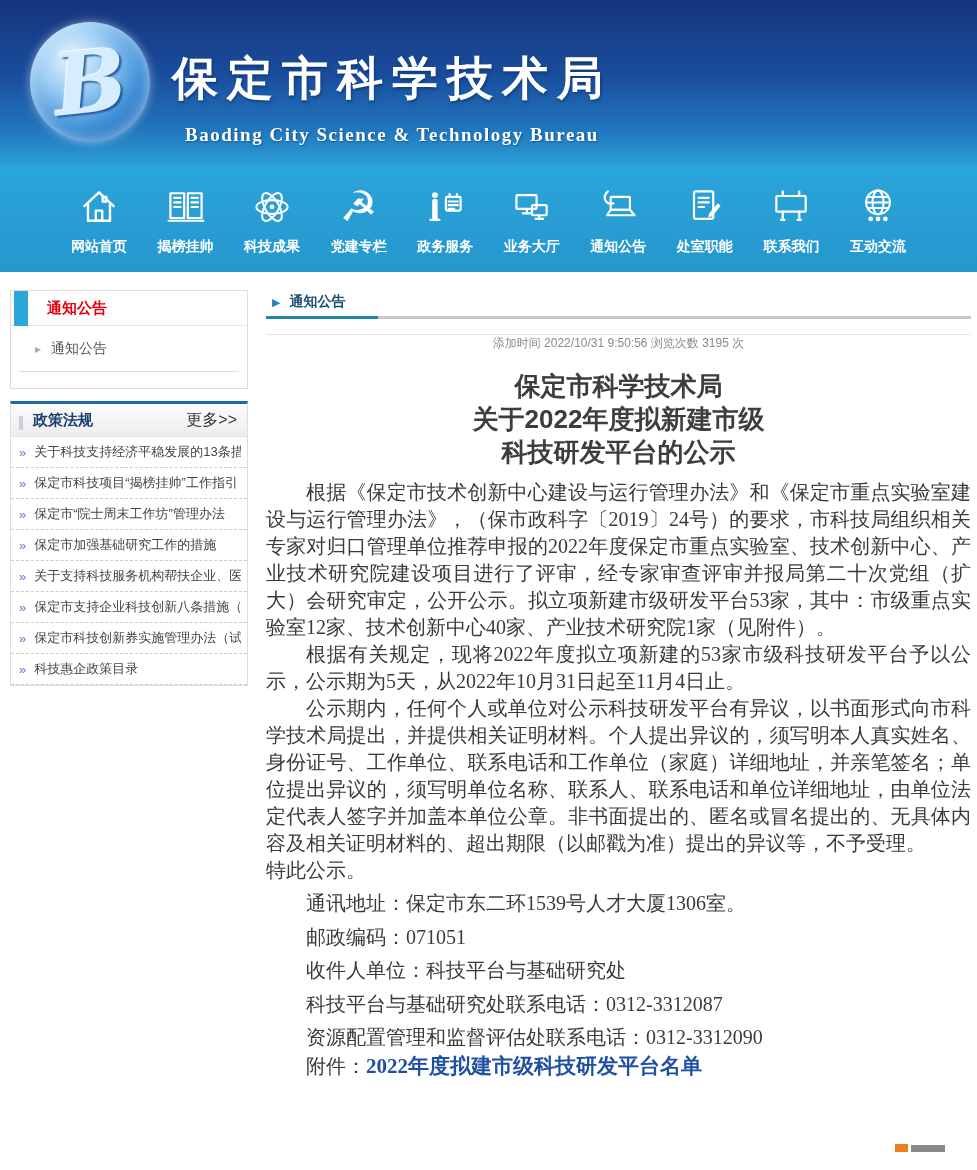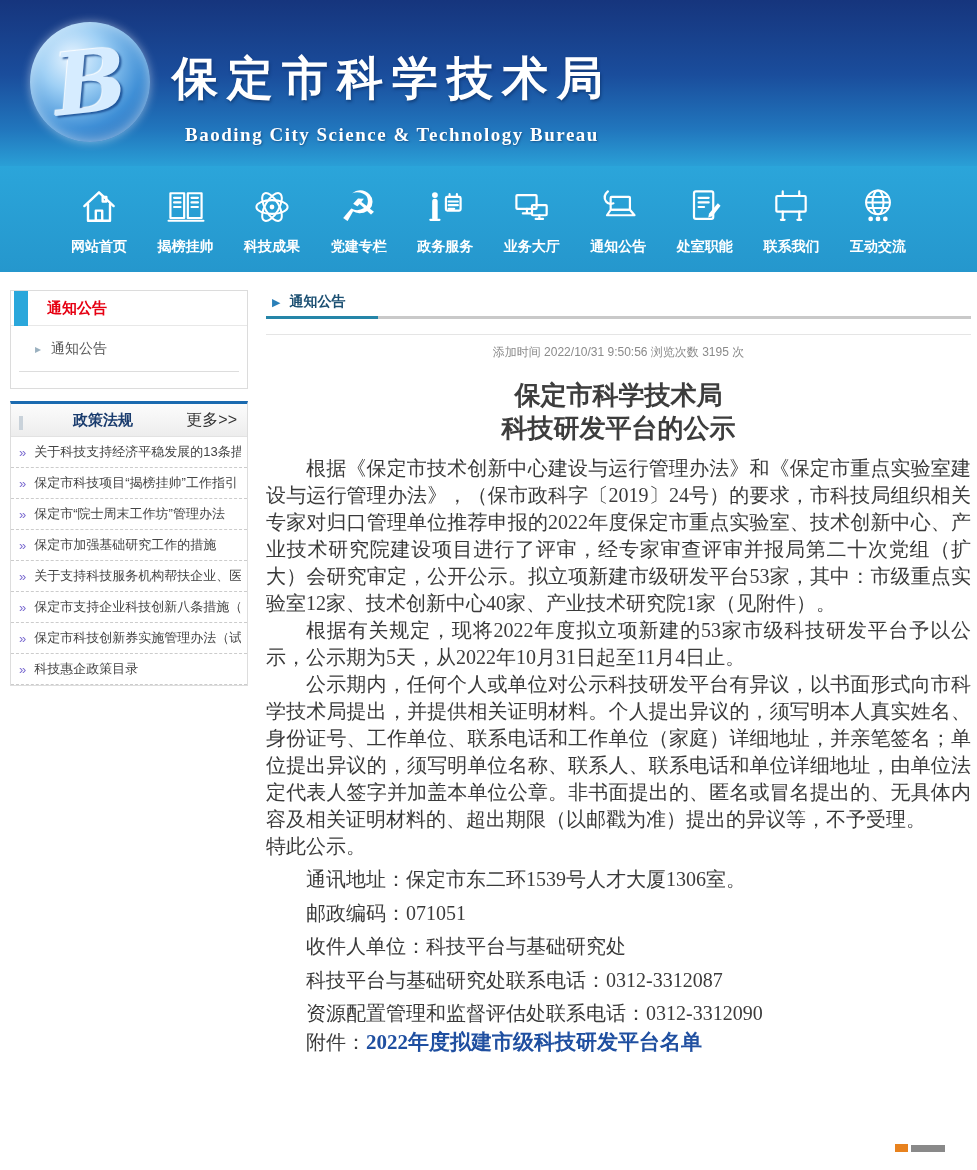--- a/index.html
+++ b/index.html
@@ -58,42 +58,42 @@
   .side-box1-item-label { color:#555; font-size:14px; }
   .side-box1-divider { margin:0 8px; border-top:1px solid #ddd; }
   .side-box1-pad { height:16px; }
 
   
   .side-box2 { margin-top:12px; border:1px solid #ddd; border-top:3px solid #1a6ab0; background:#fff; }
   .side-box2-header {
     height:33px; display:flex; align-items:center; justify-content:space-between;
     padding:0 10px 0 8px; background:linear-gradient(180deg,#fcfcfc,#ededed); border-bottom:1px solid #e2e2e2;
   }
-  .side-box2-title-wrap { display:flex; align-items:flex-end;gap:40px; }
+  .side-box2-title-wrap { display:flex; align-items:flex-end; }
   .side-box2-titleicon { width:4px; height:14px; background:#c9d2da; margin-right:10px; }
   .side-box2-title { color:#1a3c6e; font-size:15px; font-weight:bold; }
   .side-more { color:#333; font-size:16px; cursor:pointer; }
   .policy-item {
     display:flex; align-items:center; padding:6px 6px 6px 8px;
     border-bottom:1px dashed #ccc; cursor:pointer;
   }
   .policy-item:last-child { border-bottom:1px dashed #ccc; }
   .policy-bullet { color:#7a6ad0; font-size:13px; margin-right:8px; flex:none; }
   .policy-label { color:#444; font-size:13px; white-space:nowrap; overflow:hidden; }
 
   
   .breadcrumb-row { display:flex; align-items:center; height:24px; padding-left:6px; }
   .crumb-arrow { color:#2a7fb8; font-size:11px; margin-right:9px; }
   .crumb-label { color:#1b4f72; font-size:14px; font-weight:bold; }
   .crumb-line { height:3px; margin-top:2px; background:#c9c9c9; position:relative; }
   .crumb-line-accent { position:absolute; left:0; top:0; height:3px; width:112px; background:#2585a8; }
 
   .page-title { margin-top:24px; text-align:center; font-size:15px; font-weight:bold; color:#333; }
   .title-divider { margin-top:15px; border-top:1px solid #e5e5e5; }
-  .meta { margin-top:9px; text-align:center; font-size:12px; color:#8a8a8a; }
+  .meta { text-align:center; font-size:12px; color:#8a8a8a; }
 
   .doc-heading {
     margin-top:18px; text-align:center; font-size:26px; font-weight:bold;
     color:#3d3d3d; line-height:33px; font-family:"Liberation Sans", sans-serif;
   }
 
   .article { margin-top:10px; font-family:"Liberation Serif", serif; font-size:20px; color:#3a3a3a; line-height:27px; text-align:justify; }
   .article p.indent { text-indent:2em; }
   .closing { margin-top:0; }
   .contact-line { padding-left:2em; line-height:27.5px;margin-top:6px; }
@@ -300,20 +300,21 @@
     </div>
     <div class="crumb-line">
       <span class="crumb-line-accent"></span>
     </div>
 
     <div class="title-divider"></div>
     <div class="meta">添加时间 2022/10/31 9:50:56  浏览次数 3195 次</div>
 
     <div class="doc-heading">
       <div>保定市科学技术局</div>
+      <div>关于2022年度拟新建市级</div>
       <div>科技研发平台的公示</div>
     </div>
 
     <div class="article">
       <p class="indent">根据《保定市技术创新中心建设与运行管理办法》和《保定市重点实验室建设与运行管理办法》，（保市政科字〔2019〕24号）的要求，市科技局组织相关专家对归口管理单位推荐申报的2022年度保定市重点实验室、技术创新中心、产业技术研究院建设项目进行了评审，经专家审查评审并报局第二十次党组（扩大）会研究审定，公开公示。拟立项新建市级研发平台53家，其中：市级重点实验室12家、技术创新中心40家、产业技术研究院1家（见附件）。</p>
       <p class="indent">根据有关规定，现将2022年度拟立项新建的53家市级科技研发平台予以公示，公示期为5天，从2022年10月31日起至11月4日止。</p>
       <p class="indent">公示期内，任何个人或单位对公示科技研发平台有异议，以书面形式向市科学技术局提出，并提供相关证明材料。个人提出异议的，须写明本人真实姓名、身份证号、工作单位、联系电话和工作单位（家庭）详细地址，并亲笔签名；单位提出异议的，须写明单位名称、联系人、联系电话和单位详细地址，由单位法定代表人签字并加盖本单位公章。非书面提出的、匿名或冒名提出的、无具体内容及相关证明材料的、超出期限（以邮戳为准）提出的异议等，不予受理。</p>
       <p class="closing">特此公示。</p>
       <div class="contact-line">通讯地址：保定市东二环1539号人才大厦1306室。</div>
       <div class="contact-line">邮政编码：071051</div>

